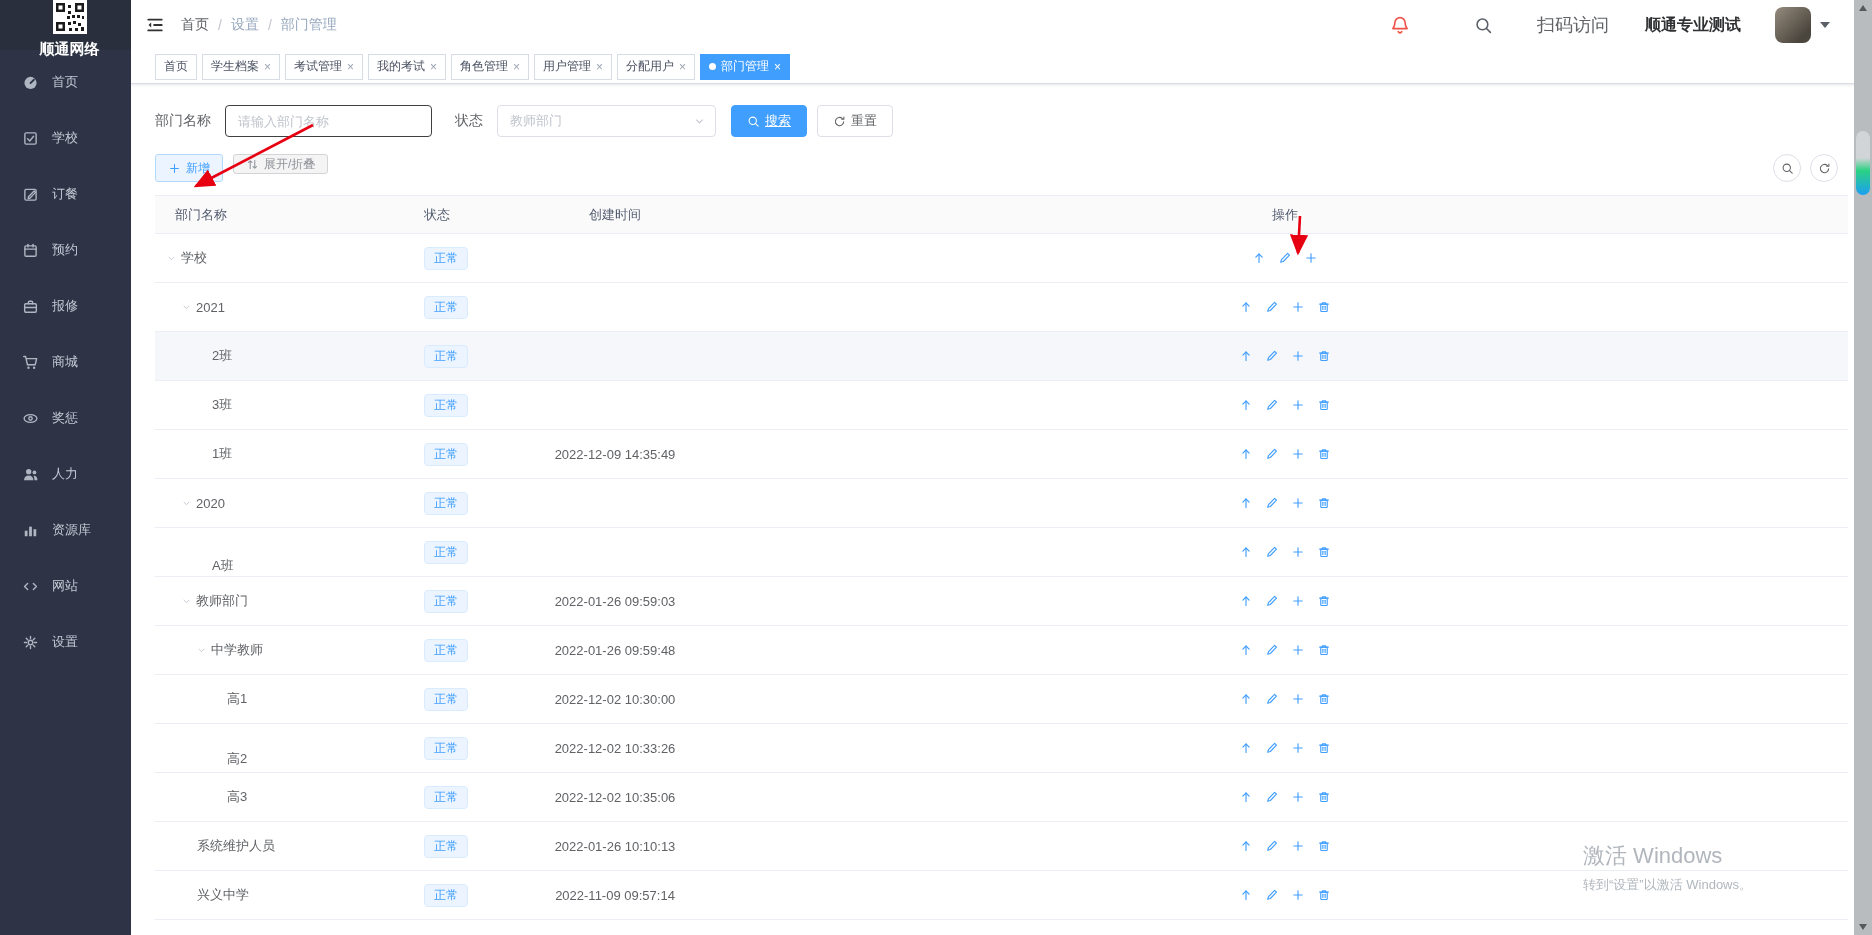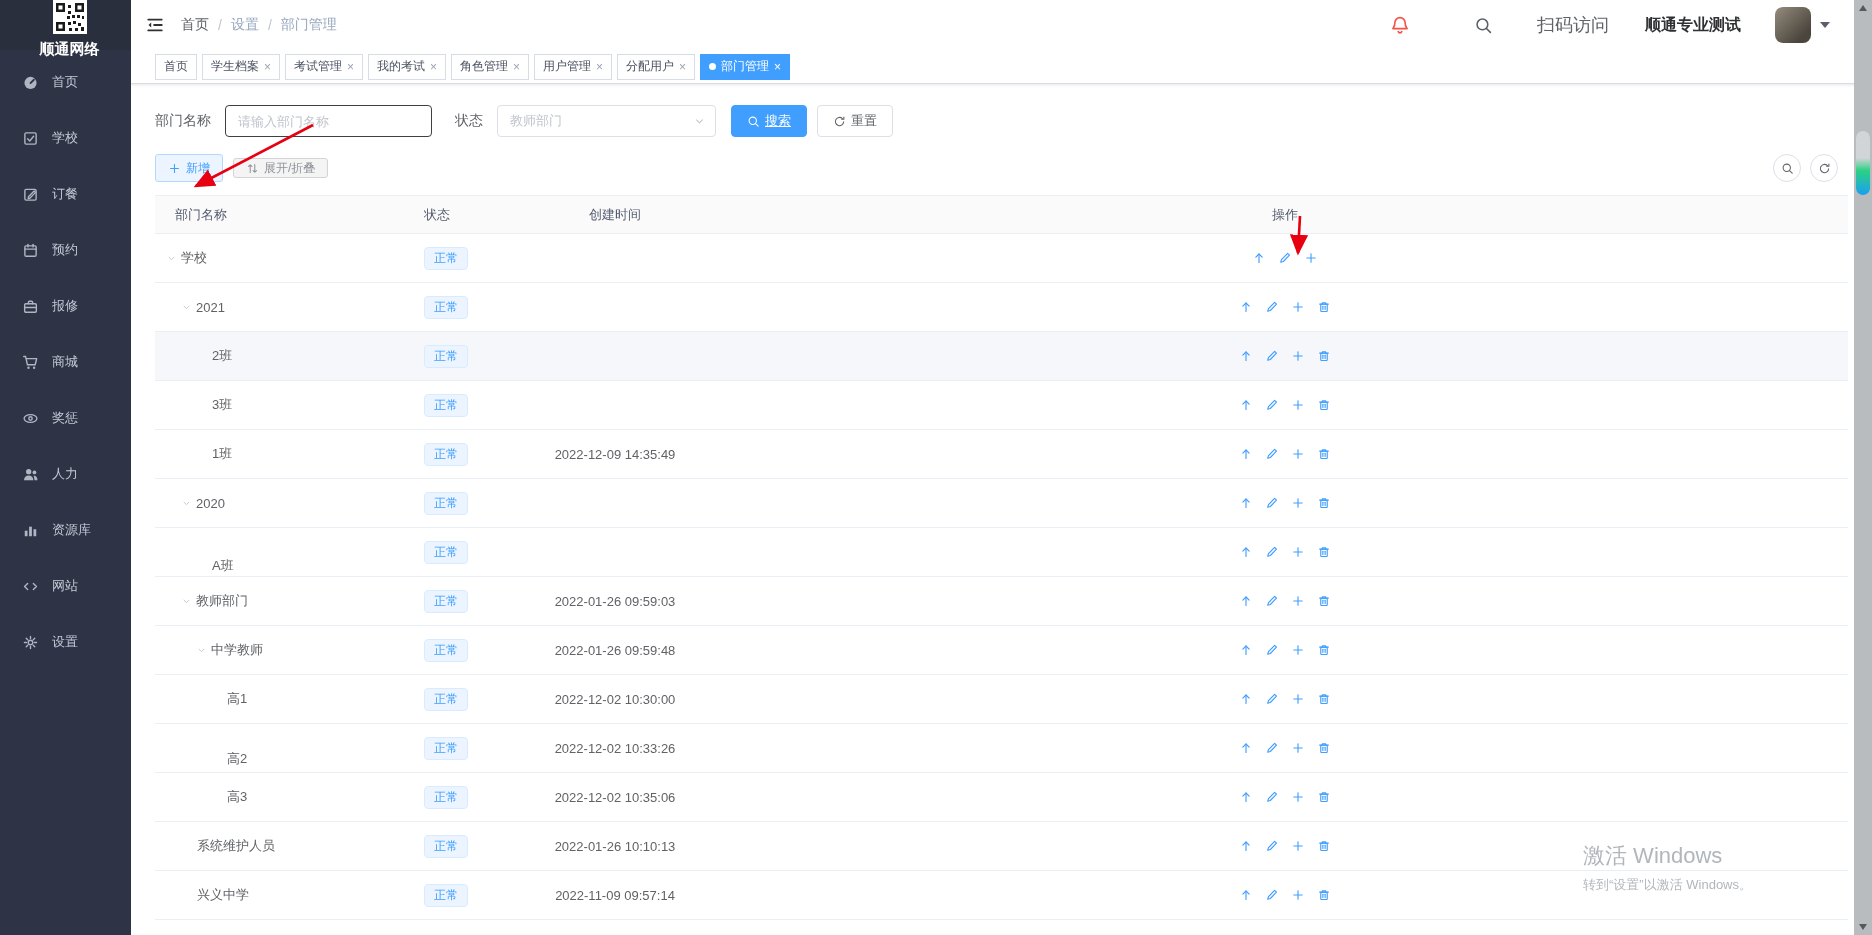--- a/index.html
+++ b/index.html
@@ -54,21 +54,21 @@
   .f-label2 { margin:0 14px 0 23px; }
   .f-select { width:219px; height:32px; border:1px solid #dcdfe6; border-radius:4px; padding:0 28px 0 12px; font-size:13px; color:#c0c4cc; display:flex; align-items:center; justify-content:space-between; cursor:pointer; position:relative; }
   .f-select .ic { color:#c0c4cc; position:absolute; right:9px; top:9px; }
   .f-select .ic svg { width:13px; height:13px; }
   .btn { display:inline-flex; align-items:center; gap:5px; border-radius:4px; cursor:pointer; font-family:inherit; }
   .btn svg { width:13px; height:13px; }
   .btn-search { margin-left:15px; height:32px; padding:0 15px; background:#409eff; border:1px solid #409eff; color:#fff; font-size:13px;text-decoration:underline; }
   .btn-reset { margin-left:10px; height:32px; padding:0 15px; background:#fff; border:1px solid #dcdfe6; color:#606266; font-size:13px; }
 
   
-  .toolbar { margin-top:17px; display:flex; align-items:center; }
+  .toolbar { margin-top:17px; display:flex; }
   .btn-add { height:28px; padding:0 12px; background:#ecf5ff; border:1px solid #b3d8ff; color:#409eff; font-size:12px; border-radius:3px; }
   .btn-toggle { margin-left:10px; height:20px; padding:0 12px; background:#f4f4f5; border:1px solid #d3d4d6; color:#909399; font-size:12px; border-radius:3px; }
   .toolbar-right { margin-left:auto; margin-right:10px; display:flex; gap:9px; }
   .circle-btn { width:28px; height:28px; border-radius:50%; border:1px solid #dcdfe6; background:#fff; color:#606266; display:flex; align-items:center; justify-content:center; cursor:pointer; }
   .circle-btn svg { width:13px; height:13px; }
 
   
   .table { margin-top:13px; border-top:1px solid #ebeef5; }
   .thead, .trow { display:grid; grid-template-columns:269px 121px 140px 1fr 240px 443px; align-items:center; }
   .thead { height:38px; background:#fafafa; color:#515a6e; font-size:13px; border-bottom:1px solid #ebeef5; }

